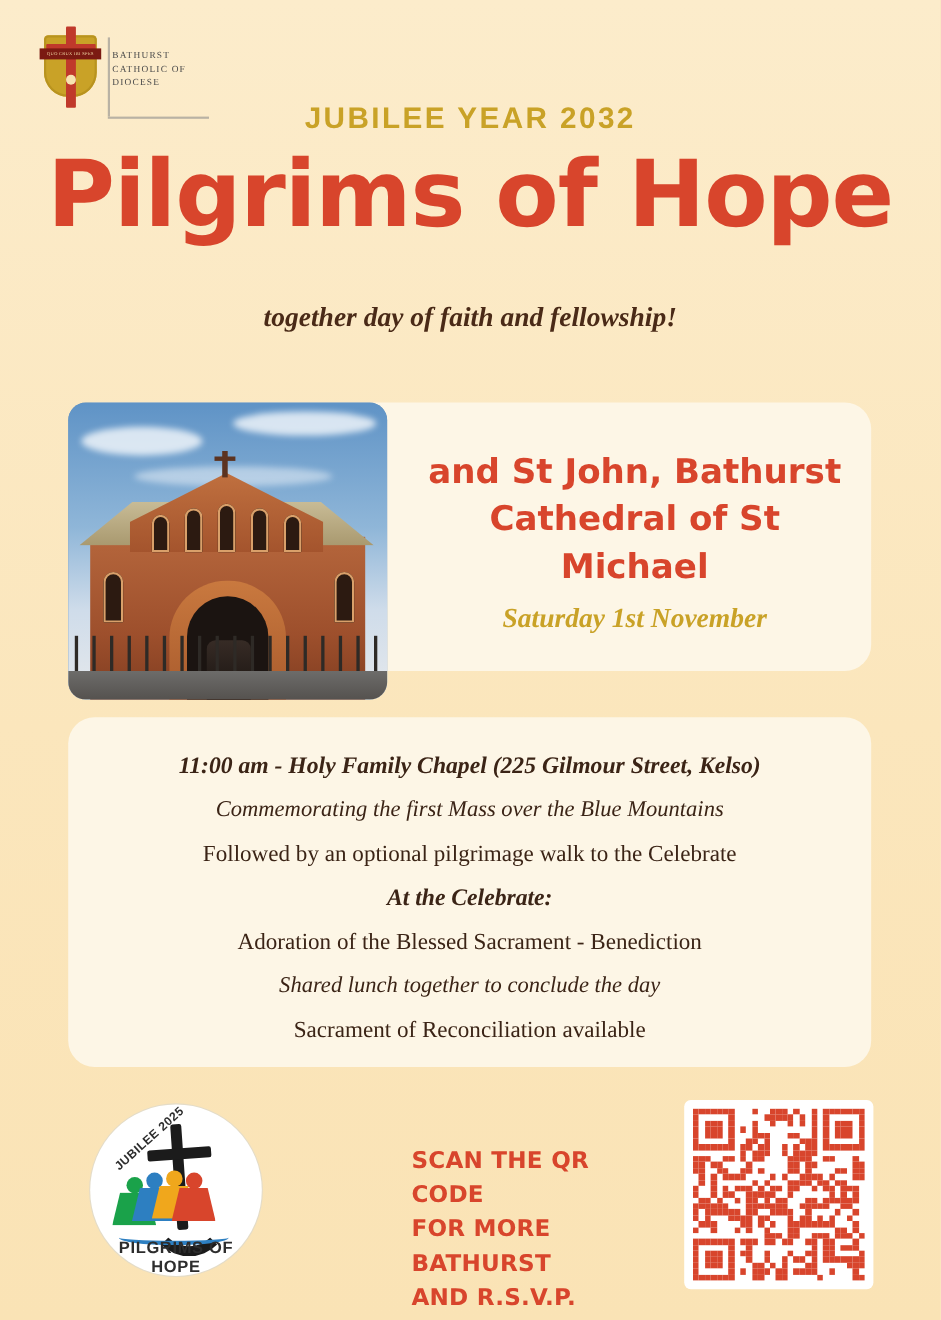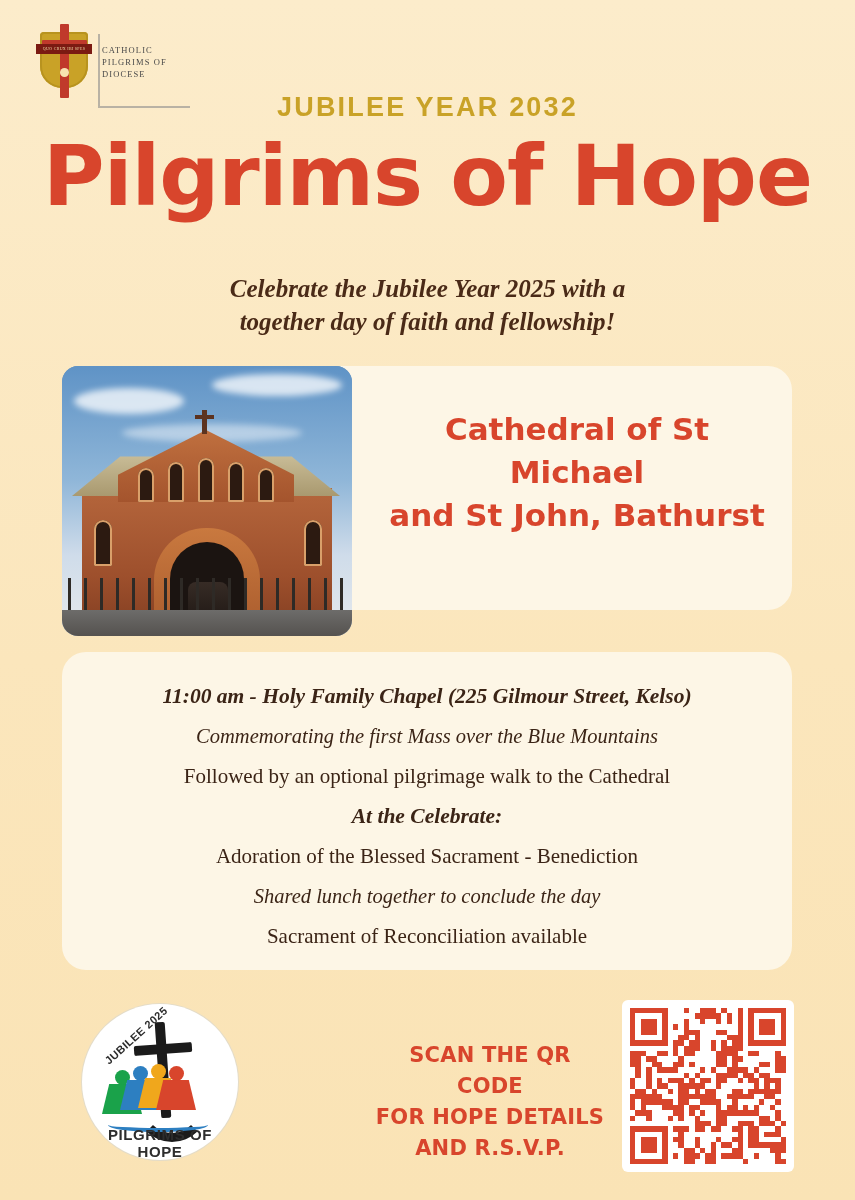--- a/index.html
+++ b/index.html
@@ -479,21 +479,20 @@
     grid-template-rows: repeat(29, 1fr);
   }
   .qr-grid i {
     background: #d8452c;
   }
   .cta {
     position: absolute;
     left: 374px;
     top: 1040px;
     width: 232px;
-    text-align: center;
     font-family: "DejaVu Sans", sans-serif;
     font-weight: bold;
     font-size: 21px;
     line-height: 31px;
     color: #d8452c;
     letter-spacing: .2px;
   }
 </style>
 </head>
 <body>
@@ -504,30 +503,29 @@
     <div class="shield-wrap">
       <div class="shield"></div>
       <div class="shield-cross-v"></div>
       <div class="shield-cross-h"></div>
       <div class="shield-banner">QUO CRUX IBI SPES</div>
       <div class="shield-dot"></div>
     </div>
     <div class="logo-rule"></div>
     <div class="logo-rule-b"></div>
     <div class="diocese-text">
-      <div>CATHOLIC</div>
-      <div>PILGRIMS OF</div>
+      <div>BATHURST</div>
+      <div>CATHOLIC OF</div>
       <div>DIOCESE</div>
     </div>
   </div>
 
   <div class="kicker">JUBILEE YEAR 2032</div>
   <div class="headline">Pilgrims of Hope</div>
   <div class="subhead">
-    <div>Celebrate the Jubilee Year 2025 with a</div>
     <div>together day of faith and fellowship!</div>
   </div>
 
   <div class="venue-card"></div>
 
   <div class="photo">
     <div class="sky"></div>
     <div class="cloud c1"></div>
     <div class="cloud c2"></div>
     <div class="cloud c3"></div>
@@ -564,29 +562,30 @@
         <i style="left:214px"></i>
         <i style="left:230px"></i>
         <i style="left:246px"></i>
       <i style="left:262px"></i>
         <i style="left:278px"></i>
     </div>
     <div class="ground"></div>
   </div>
 
   <div class="venue-text">
+    <div class="venue-name">and St John, Bathurst</div>
     <div class="venue-name">Cathedral of St Michael</div>
-    <div class="venue-name">and St John, Bathurst</div>
+    <div class="venue-date">Saturday 1st November</div>
   </div>
 
   <div class="program-card"></div>
   <div class="program">
     <div class="p-line p-bold-italic">11:00 am - Holy Family Chapel (225 Gilmour Street, Kelso)</div>
     <div class="p-line p-italic">Commemorating the first Mass over the Blue Mountains</div>
-    <div class="p-line p-plain">Followed by an optional pilgrimage walk to the Cathedral</div>
+    <div class="p-line p-plain">Followed by an optional pilgrimage walk to the Celebrate</div>
     <div class="p-line p-bold-italic">At the Celebrate:</div>
     <div class="p-line p-plain">Adoration of the Blessed Sacrament - Benediction</div>
     <div class="p-line p-italic">Shared lunch together to conclude the day</div>
     <div class="p-line p-plain">Sacrament of Reconciliation available</div>
   </div>
 
   <div class="emblem">
     <div class="emblem-circle"></div>
     <div class="emblem-cross-v"></div>
     <div class="emblem-cross-h"></div>
@@ -604,21 +603,21 @@
     <div class="fig-body" style="left:84px; top:80px; background:#d8452c;"></div>
     <div class="fig-head" style="left:97px; top:66px; background:#d8452c;"></div>
 
     <div class="wave"></div>
     <div class="emblem-top-text">JUBILEE 2025</div>
     <div class="emblem-bottom-text">PILGRIMS OF HOPE</div>
   </div>
 
   <div class="cta">
     <div>SCAN THE QR CODE</div>
-    <div>FOR HOPE DETAILS</div>
+    <div>FOR MORE BATHURST</div>
     <div>AND R.S.V.P.</div>
   </div>
 
   <div class="qr-card">
     <div class="qr-grid" id="qr-grid">
         <i style="background: rgb(216, 69, 44);"></i>
         <i style="background: rgb(216, 69, 44);"></i>
         <i style="background: rgb(216, 69, 44);"></i>
         <i style="background: rgb(216, 69, 44);"></i>
         <i style="background: rgb(216, 69, 44);"></i>

